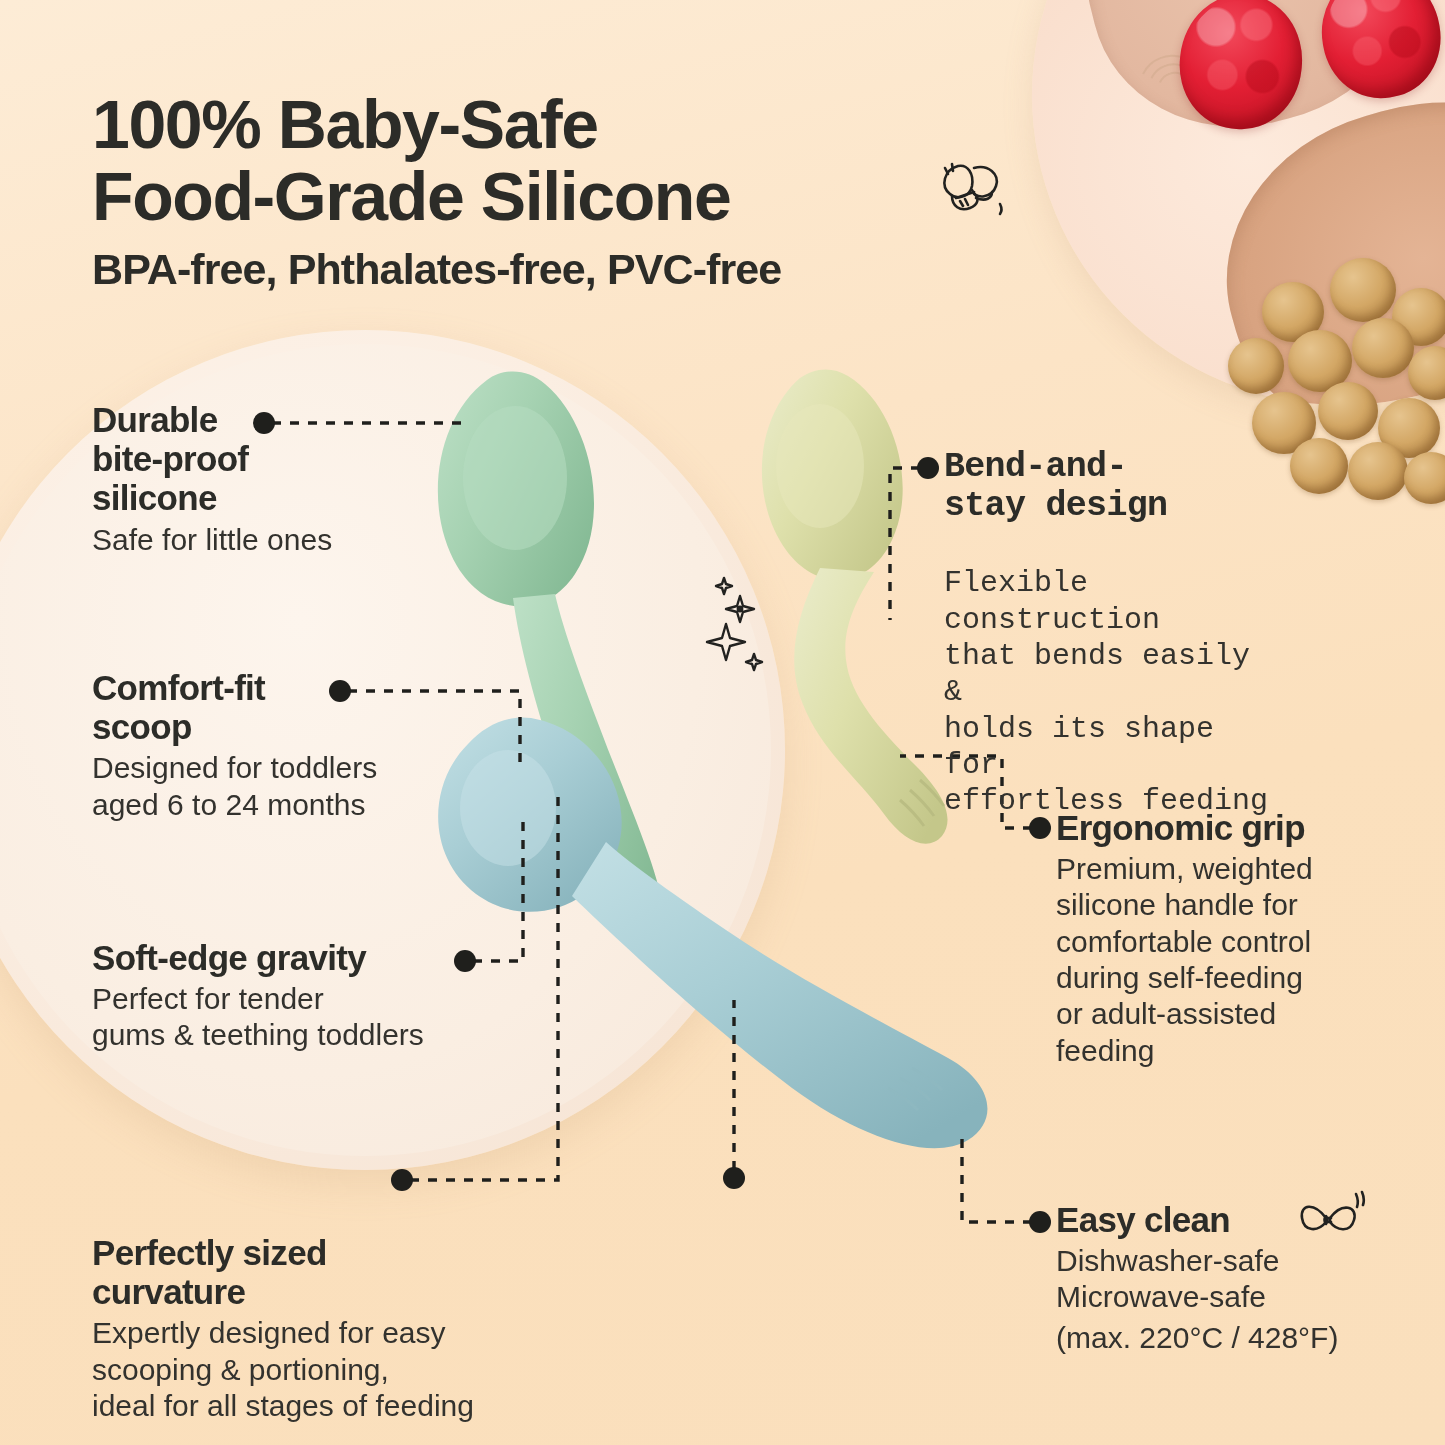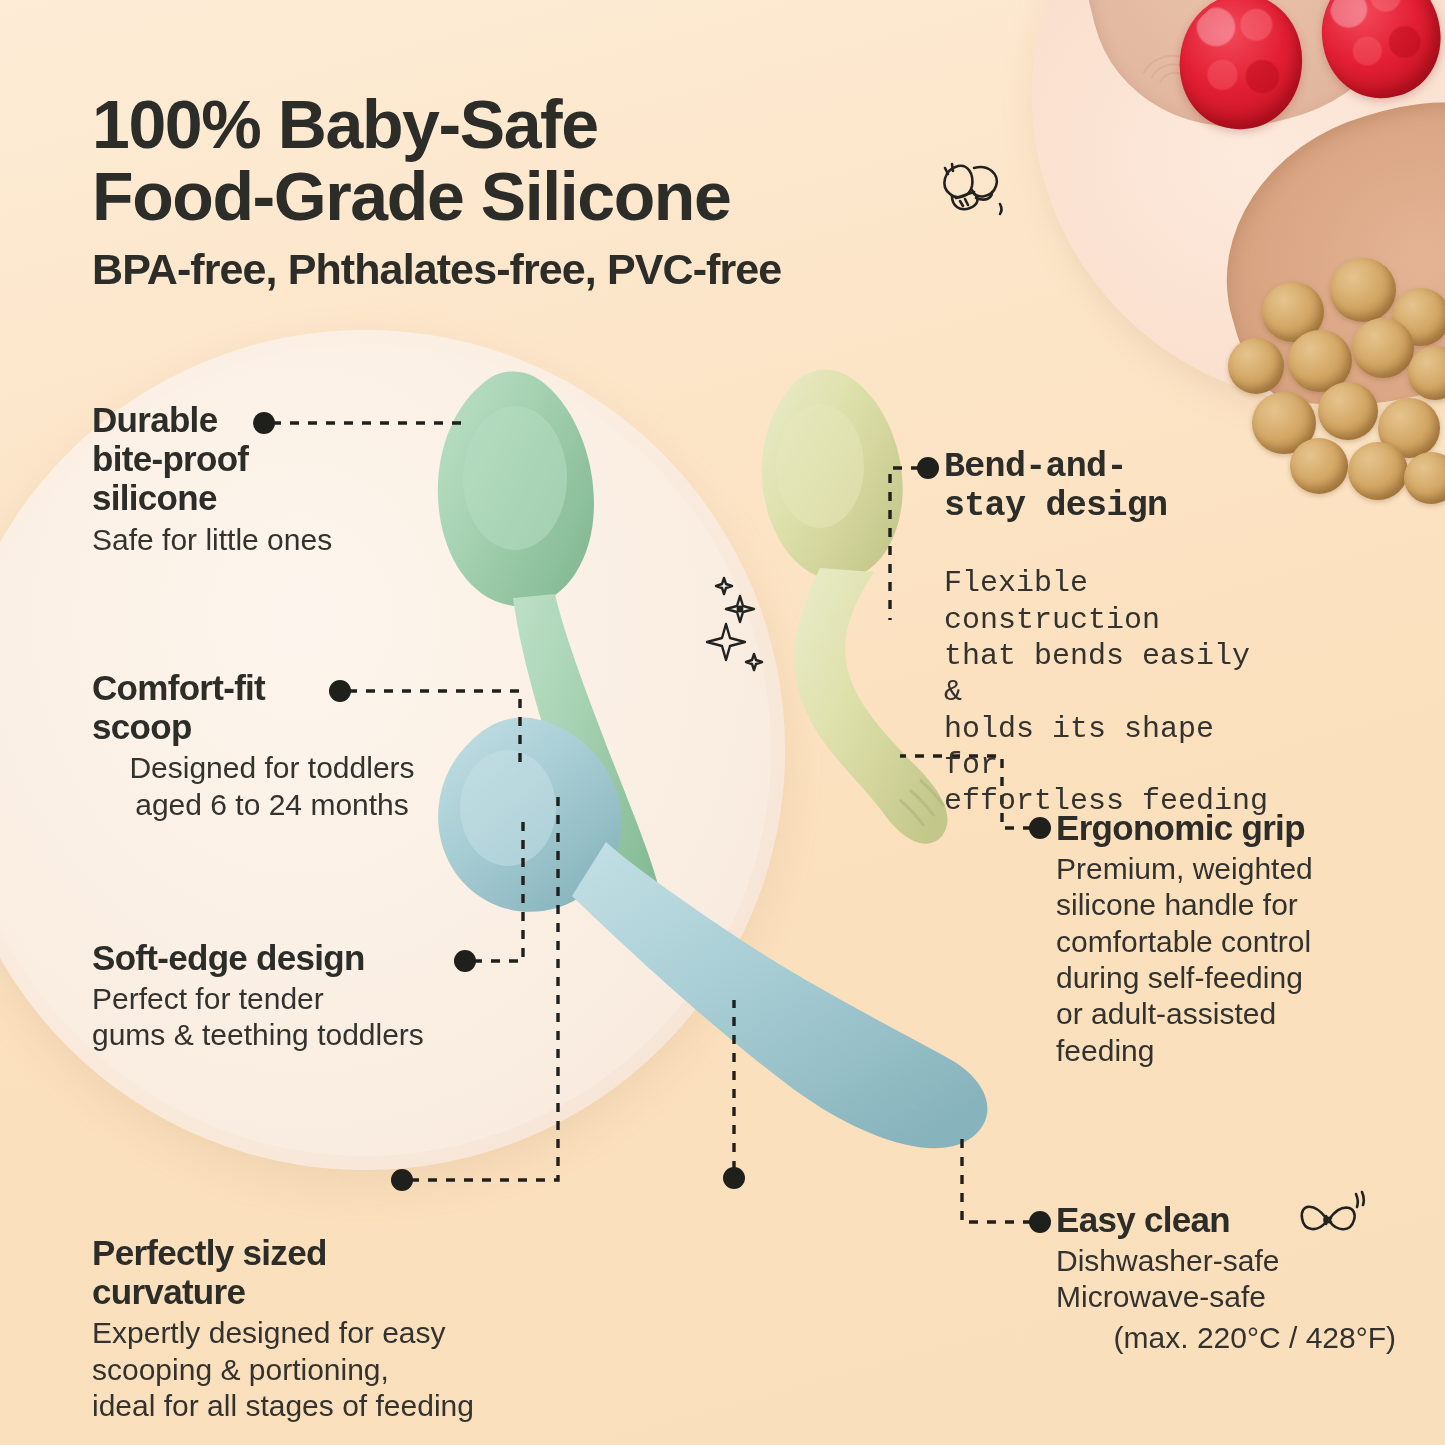--- a/index.html
+++ b/index.html
@@ -359,26 +359,26 @@
   <div class="callout" style="left:92px; top:400px; width:300px;">
     <h3 class="callout-title" style="white-space: pre-line;">Durable
 bite-proof
 silicone</h3>
     <p class="callout-body" style="white-space: pre-line;">Safe for little ones</p>
   </div>
 
   <div class="callout" style="left:92px; top:668px; width:360px;">
     <h3 class="callout-title" style="white-space: pre-line;">Comfort-fit
 scoop</h3>
-    <p class="callout-body" style="white-space: pre-line; text-align: center;">Designed for toddlers
+    <p class="callout-body" style="white-space: pre-line;">Designed for toddlers
 aged 6 to 24 months</p>
   </div>
 
   <div class="callout" style="left:92px; top:938px; width:420px;">
-    <h3 class="callout-title" style="white-space: pre-line;">Soft-edge design</h3>
+    <h3 class="callout-title" style="white-space: pre-line;">Soft-edge gravity</h3>
     <p class="callout-body" style="white-space: pre-line;">Perfect for tender
 gums &amp; teething toddlers</p>
   </div>
 
   <div class="callout" style="left:92px; top:1201px; width:470px;margin-top:32px;">
     <h3 class="callout-title" style="white-space: pre-line;">Perfectly sized
 curvature</h3>
     <p class="callout-body" style="white-space: pre-line;">Expertly designed for easy
 scooping &amp; portioning,
 ideal for all stages of feeding</p>
@@ -401,16 +401,16 @@
 comfortable control
 during self-feeding
 or adult-assisted
 feeding</p>
   </div>
 
   <div class="callout" style="left:1056px; top:1200px; width:340px;">
     <h3 class="callout-title" style="white-space: pre-line;">Easy clean</h3>
     <p class="callout-body" style="white-space: pre-line;">Dishwasher-safe
 Microwave-safe</p>
-    <p class="callout-body em-note" style="white-space: pre-line; text-align: right;">(max. 220°C / 428°F)</p>
+    <p class="callout-body em-note" style="white-space: pre-line;">(max. 220°C / 428°F)</p>
   </div>
 
 </div>
 
 </body></html>

